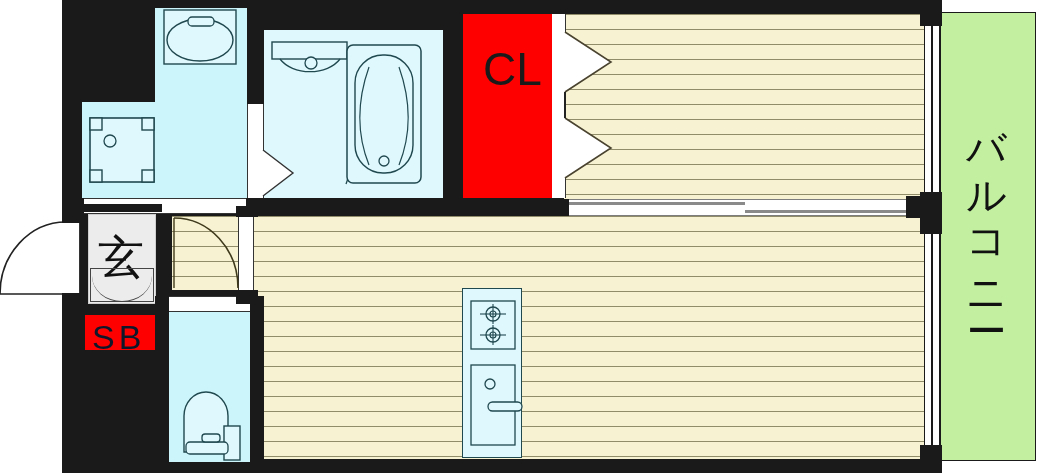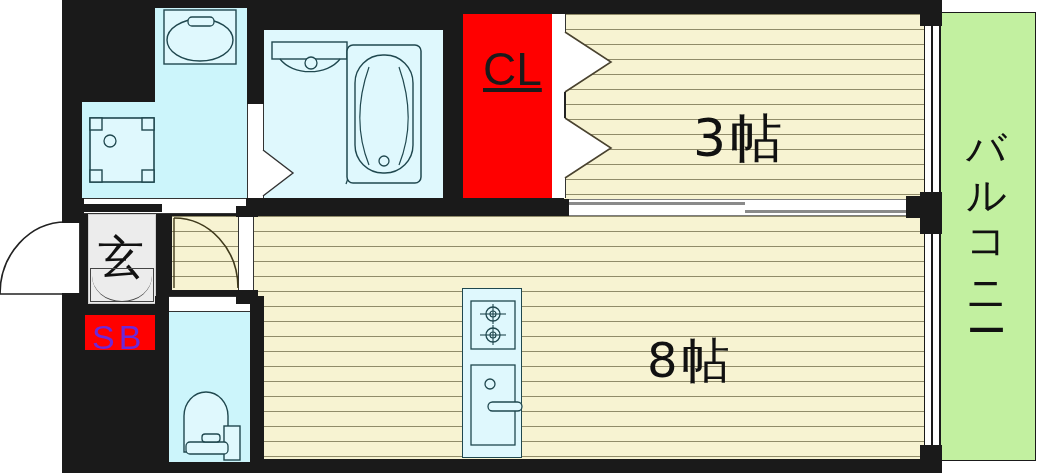--- a/index.html
+++ b/index.html
@@ -49,21 +49,21 @@
     user-select:none;
   }
   .lbl-room{font-size:52px;letter-spacing:6px;}
   .lbl-room-sub{font-size:52px;letter-spacing:4px;}
   .lbl-ldk{font-size:48px;letter-spacing:4px;font-weight:400;}
   .lbl-cl{
     font-size:46px;color:#1a1a1a;text-align:center;line-height:1.05;
     font-family:"Liberation Sans",sans-serif;
   }
   .lbl-sb{
-    font-size:34px;color:#6d28d9;letter-spacing:4px;
+    font-size:34px;color:#0f172a;letter-spacing:4px;
     font-family:"Liberation Sans",sans-serif;
   }
   .lbl-gen{font-size:46px;}
   .lbl-balcony{
     font-size:40px;
     writing-mode:vertical-rl;
     letter-spacing:6px;
     color:#111;
   }
 
@@ -72,44 +72,42 @@
 </style>
 </head>
 <body>
 
 <div id="plan">
 
   <div class="abs wall" style="left:62px;top:0;width:880px;height:473px;"></div>
 
   <div class="abs floor-wood" style="left:564px;top:14px;width:363px;height:185px;">
   </div>
-  <div class="lbl lbl-room-sub" style="left:693px;top:112px;">3帖</div>
 
   <div class="abs floor-wood" style="left:252px;top:216px;width:675px;height:243px;">
   </div>
-  <div class="lbl lbl-ldk" style="left:647px;top:336px;">8帖</div>
 
   <div class="abs floor-wood" style="left:172px;top:216px;width:82px;height:74px;"></div>
 
   <div class="abs white" style="left:938px;top:0;width:109px;height:473px;"></div>
   <div class="abs balcony" style="left:940px;top:12px;width:96px;height:449px;border:1px solid #1a1a1a;"></div>
   <div class="lbl lbl-balcony" style="left:967px;top:104px;">バルコニー</div>
 
   <div class="abs white" style="left:924px;top:24px;width:16px;height:170px;border-left:1.5px solid #1a1a1a;border-right:1.5px solid #1a1a1a;"></div>
   <div class="abs" style="left:931px;top:24px;width:1.5px;height:170px;background:#1a1a1a;"></div>
 
   <div class="abs white" style="left:924px;top:232px;width:16px;height:215px;border-left:1.5px solid #1a1a1a;border-right:1.5px solid #1a1a1a;"></div>
   <div class="abs" style="left:931px;top:232px;width:1.5px;height:215px;background:#1a1a1a;"></div>
 
   <div class="abs wall" style="left:920px;top:0;width:22px;height:26px;"></div>
   <div class="abs wall" style="left:920px;top:192px;width:22px;height:42px;"></div>
   <div class="abs wall" style="left:920px;top:445px;width:22px;height:28px;"></div>
 
   <div class="abs red" style="left:462px;top:14px;width:90px;height:184px;"></div>
-  <div class="lbl lbl-cl" style="left:483px;top:45px;width:50px;text-decoration:underline;">CL</div>
+  <div class="lbl lbl-cl" style="left:483px;top:45px;width:50px;">CL</div>
 
   <div class="abs white" style="left:552px;top:14px;width:14px;height:184px;border-right:1.4px solid #333;"></div>
   <svg class="abs" style="left:565px;top:14px;width:52px;height:184px;" viewBox="0 0 52 184">
     <polyline points="0,18 46,48 0,78" fill="#ffffff" stroke="#4a4330" stroke-width="1.6"></polyline>
     <polyline points="0,104 46,134 0,164" fill="#ffffff" stroke="#4a4330" stroke-width="1.6"></polyline>
     <line x1="0" y1="78" x2="0" y2="104" stroke="#222" stroke-width="2"></line>
   </svg>
 
   <div class="abs white" style="left:568px;top:199px;width:350px;height:17px;border-top:1.5px solid #7d7d7d;border-bottom:1.5px solid #7d7d7d;"></div>
   <div class="abs" style="left:568px;top:202px;width:177px;height:3px;background:#8a8a8a;"></div>

